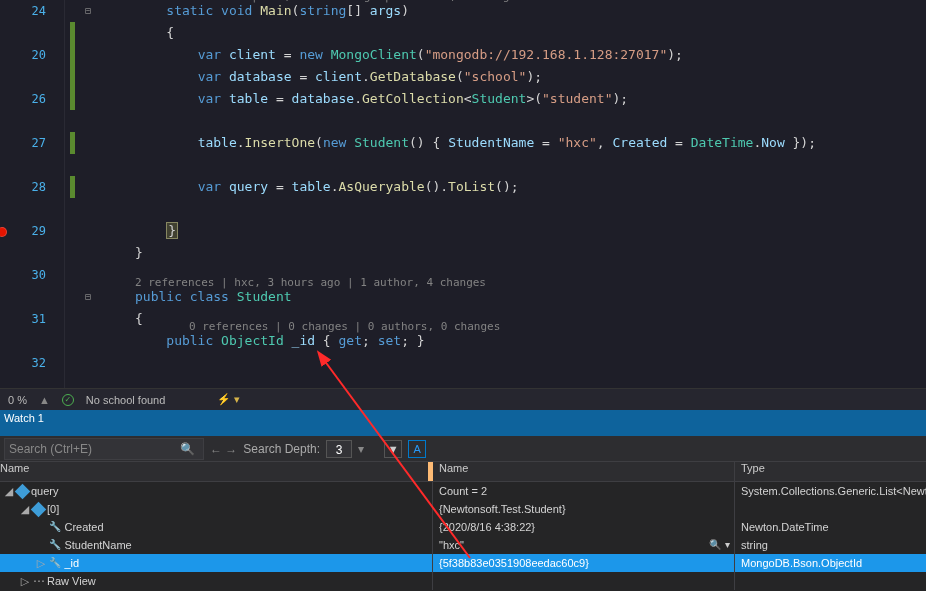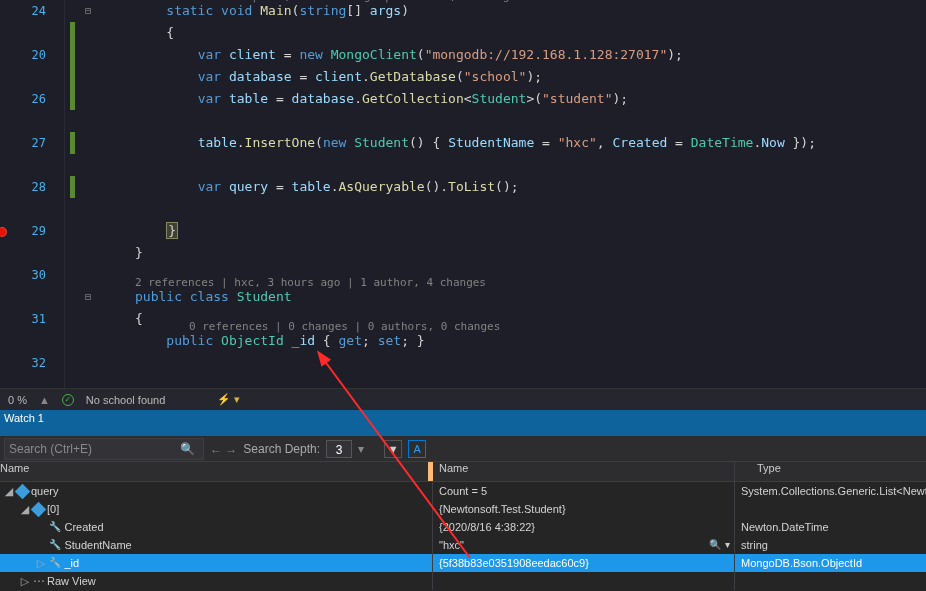--- a/index.html
+++ b/index.html
@@ -61,21 +61,21 @@
   .watch-toolbar .glass { margin-left:auto; color:#ccc; padding:0 4px; }
   .depth-box { width:26px;height:18px;background:#333337;border:1px solid #555;color:#fff;text-align:center;line-height:18px; }
   .filter-btn,.abc-btn { width:18px;height:18px;border:1px solid #555;color:#ccc;text-align:center;line-height:16px;font-size:11px; }
   .abc-active { border-color:#007acc; color:#2899f5; }
   .watch-header {
     display:flex; height:20px; background:#2d2d30; border-bottom:1px solid #3e3e42;
     color:#ccc; font-size:11px;
   }
   .col-n { width:433px; border-right:5px solid #fdba74; }
   .col-v { width:302px; padding-left:6px; border-right:1px solid #3e3e42; }
-  .col-t { flex:1; padding-left:6px;margin-left:16px; }
+  .col-t { flex:1; padding-left:6px; }
   .watch-row { display:flex; height:18px; line-height:18px; color:#d4d4d4; font-size:11px; }
   .watch-row.selected { background:#1c97ea; color:#fff; }
   .cell-n { width:433px; display:flex; align-items:center; border-right:1px solid #3e3e42; overflow:hidden; }
   .cell-v { width:302px; padding-left:6px; border-right:1px solid #3e3e42; overflow:hidden; white-space:nowrap; }
   .cell-t { flex:1; padding-left:6px; overflow:hidden; white-space:nowrap; }
   .tw { width:10px; text-align:center; color:#aaa; cursor:pointer; }
   .ic-cube { width:11px;height:11px;background:#3e9dd8;display:inline-block;transform:rotate(45deg);margin:0 3px; }
   .ic-wrench { color:#aaa; font-size:10px; padding:0 3px; }
   .ic-dots { color:#aaa; font-size:12px; letter-spacing:-1px; padding:0 3px; }
   .mag { float:right; margin-right:4px; color:#ccc; font-size:10px; }
@@ -146,21 +146,21 @@
     <div class="col-v">Name</div>
     <div class="col-t">Type</div>
   </div>
   <div id="watch-rows">
       <div class="watch-row">
         <div class="cell-n" style="padding-left: 4px;">
           <span class="tw">◢</span>
           <span class="ic-cube"></span>
           <span> query</span>
         </div>
-        <div class="cell-v">Count = 5</div>
+        <div class="cell-v">Count = 2</div>
         <div class="cell-t">System.Collections.Generic.List&lt;Newton</div>
       </div>
       <div class="watch-row">
         <div class="cell-n" style="padding-left: 20px;">
           <span class="tw">◢</span>
           <span class="ic-cube"></span>
           <span> [0]</span>
         </div>
         <div class="cell-v">{Newtonsoft.Test.Student}</div>
       </div>

